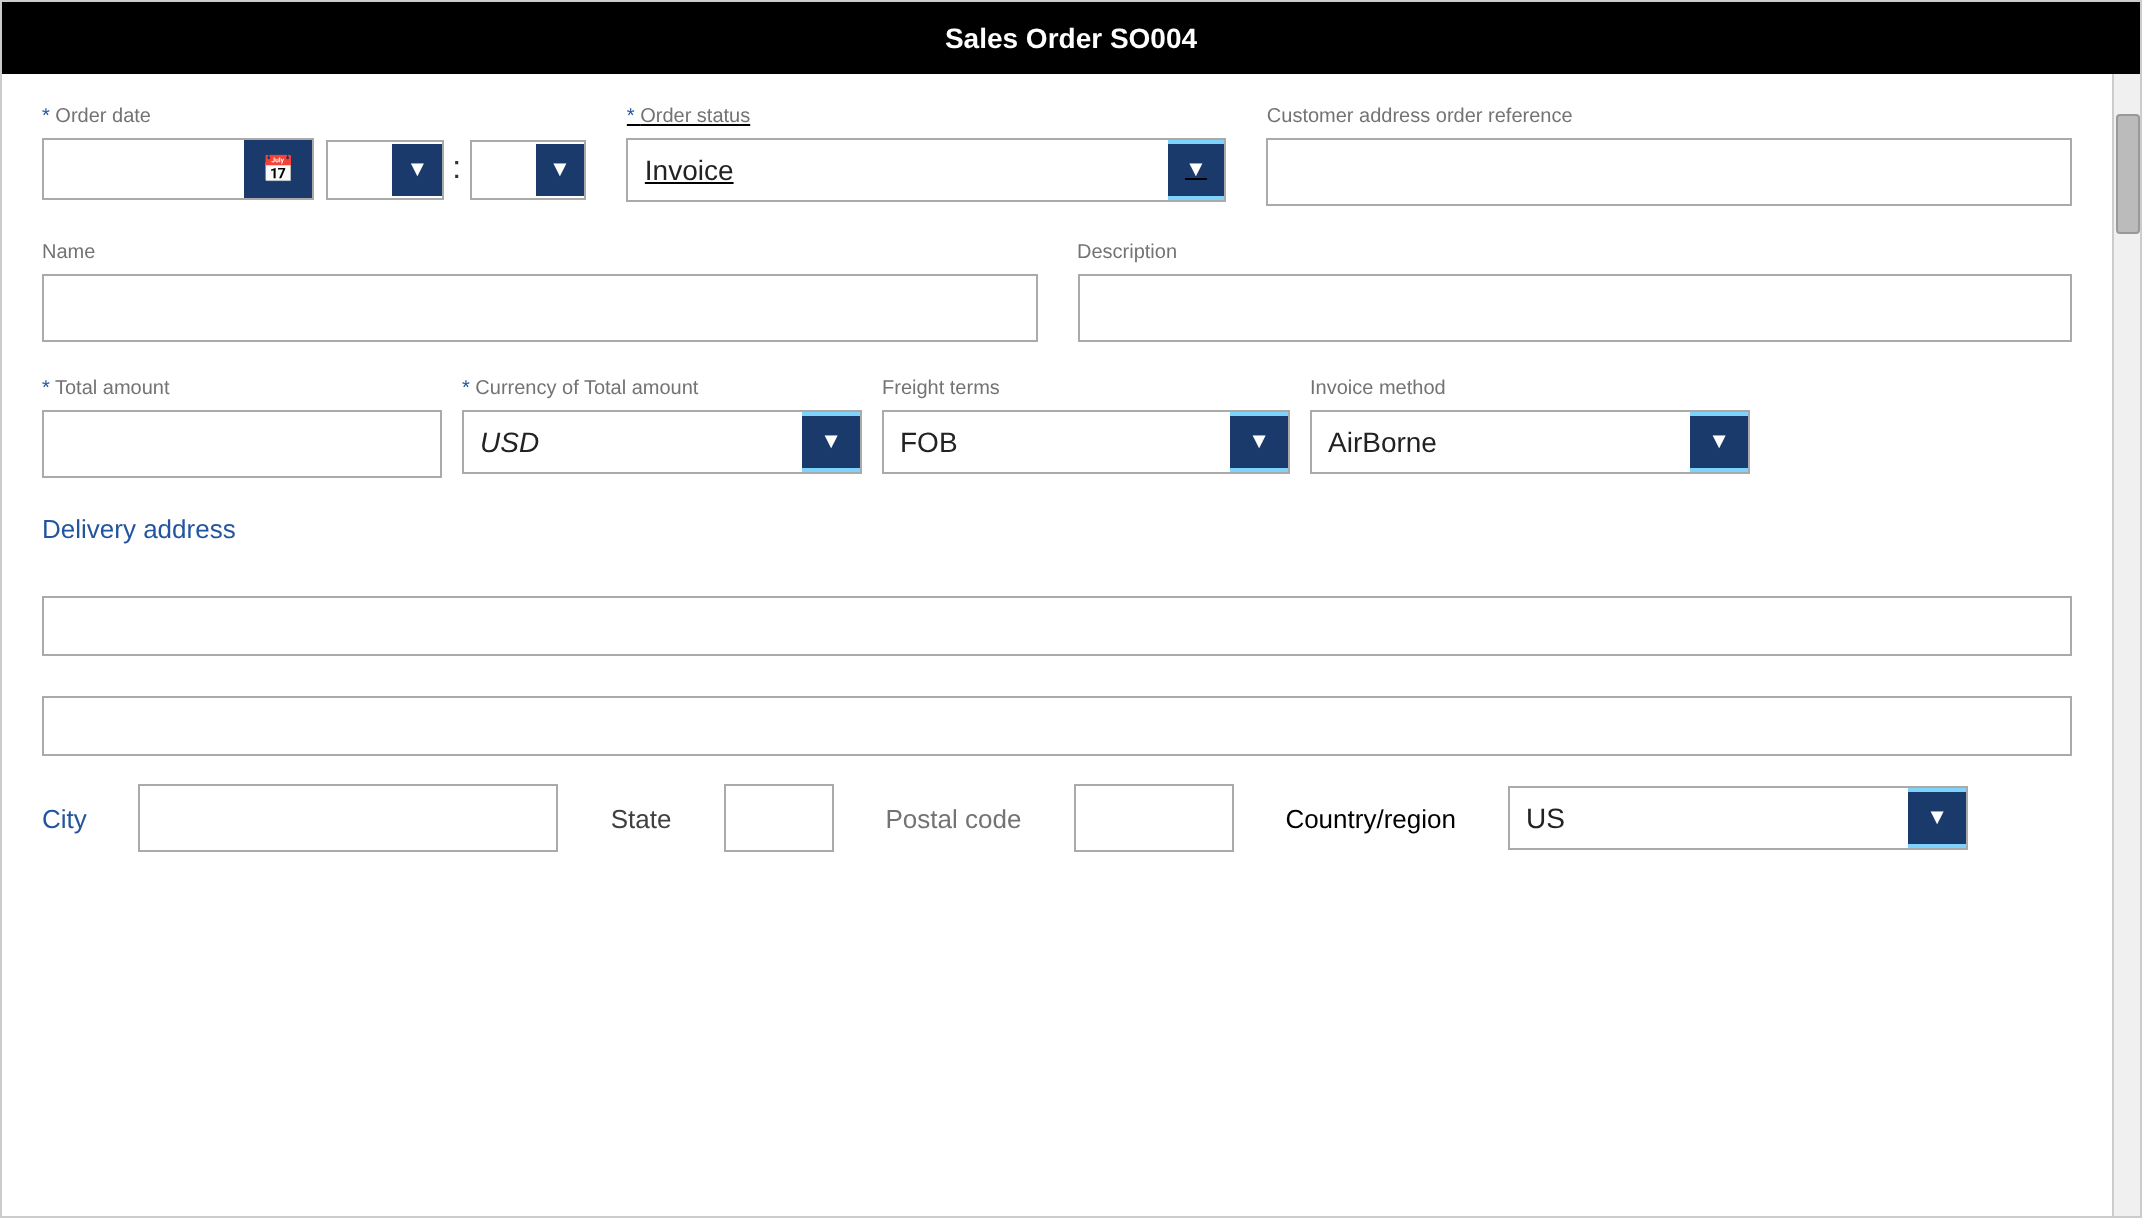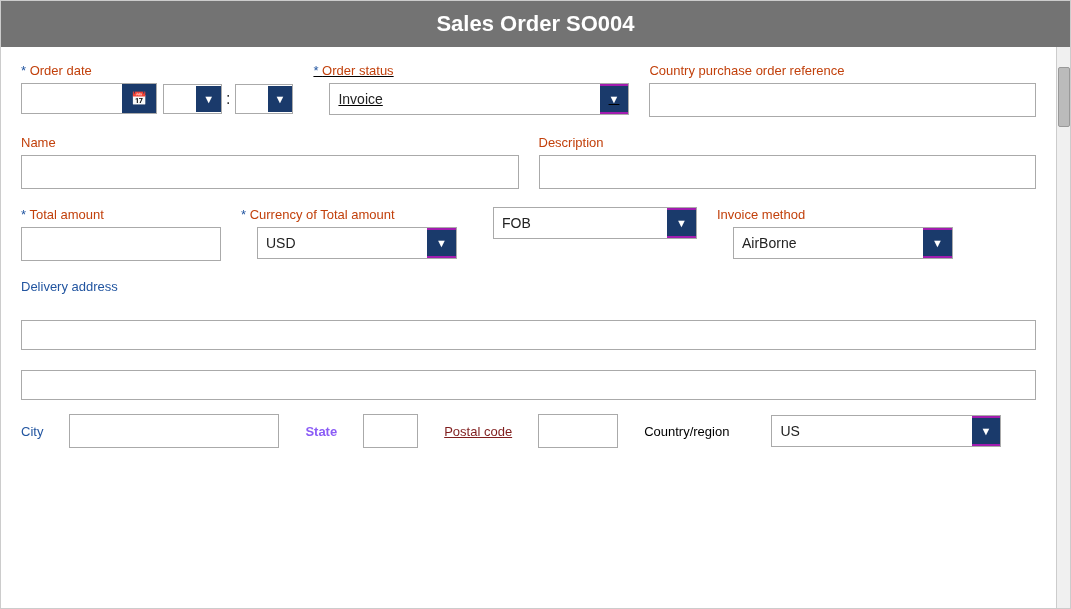--- a/index.html
+++ b/index.html
@@ -1,25 +1,25 @@
 <!DOCTYPE html>
 <html><head>
   <meta charset="utf-8">
   <style>
     * { box-sizing: border-box; margin: 0; padding: 0; }
     body { font-family: Arial, sans-serif; font-size: 14px; background: #f0f0f0; }
 
     .window { width: 1071px; height: 609px; background: #fff; border: 1px solid #ccc; display: flex; flex-direction: column; overflow: hidden; }
 
     .title-bar {
-      background: #737373;
+      background: #000000;
       color: #fff;
       text-align: center;
       padding: 10px;
-      font-size: 22px;
+      font-size: 14px;
       font-weight: bold;
       flex-shrink: 0;
     }
 
     .content {
       flex: 1;
       overflow-y: auto;
       padding: 16px 20px;
       background: #fff;
     }
@@ -31,22 +31,22 @@
       gap: 20px;
     }
 
     .form-group {
       display: flex;
       flex-direction: column;
       gap: 5px;
     }
 
     .field-label {
-      color: #c2410c;
-      font-size: 13px;
+      color: #737373;
+      font-size: 10px;
     }
 
     .field-label.required::before {
       content: '* ';
       color: #2255a0;
     }
 
     .static-label {
       color: #555;
       font-size: 13px;
@@ -84,22 +84,21 @@
       border: none;
       padding: 7px 9px;
       cursor: pointer;
       font-size: 13px;
     }
 
     .select-wrapper {
       display: flex;
       align-items: center;
       border: 1px solid #aaa;
-      background: #a21caf;
-      margin-left: 16px;
+      background: #7dd3fc;
     }
 
     .select-wrapper select {
       border: none;
       padding: 7px 8px;
       font-size: 14px;
       color: #222;
       background: #fff;
       outline: none;
       appearance: none;
@@ -222,54 +221,55 @@
               <option>Invoice</option>
               <option>Draft</option>
               <option>Confirmed</option>
               <option>Cancelled</option>
             </select>
             <div class="select-arrow">▼</div>
           </div>
         </div>
 
         <div class="form-group" style="flex:1;">
-          <span class="field-label">Country purchase order reference</span>
+          <span class="field-label">Customer address order reference</span>
           <input type="text" style="width: 100%; height: 34px;">
         </div>
 
       </div>
 
       <div class="form-row" style="margin-bottom:18px;">
         <div class="form-group" style="flex:1;">
           <span class="field-label">Name</span>
           <input type="text" style="width: 100%; height: 34px;">
         </div>
         <div class="form-group" style="flex:1;">
           <span class="field-label">Description</span>
           <input type="text" style="width: 100%; height: 34px;">
         </div>
       </div>
 
-      <div class="form-row" style="margin-bottom:18px;">
+      <div class="form-row" style="margin-bottom:18px;gap:10px;">
         <div class="form-group">
           <span class="field-label required">Total amount</span>
           <input type="text" style="width: 200px; height: 34px;">
         </div>
         <div class="form-group">
           <span class="field-label required">Currency of Total amount</span>
           <div class="select-wrapper" style="width:200px;">
-            <select style="width:100%;">
+            <select style="width:100%;font-style:italic;">
               <option>USD</option>
               <option>EUR</option>
               <option>GBP</option>
             </select>
             <div class="select-arrow">▼</div>
           </div>
         </div>
         <div class="form-group">
+          <span class="field-label">Freight terms</span>
           <div class="select-wrapper" style="width:204px;">
             <select style="width:100%;">
               <option>FOB</option>
               <option>CIF</option>
               <option>EXW</option>
             </select>
             <div class="select-arrow">▼</div>
           </div>
         </div>
         <div class="form-group">
@@ -288,24 +288,24 @@
       <div class="full-row">
         <span class="delivery-label">Delivery address</span>
         <input type="text" class="address-input" style="">
         <input type="text" class="address-input" style="">
       </div>
 
       <div class="city-row">
         <span class="static-label" style="color:#2255a0;">City</span>
         <input type="text" style="width: 210px; height: 34px; border: 1px solid rgb(170, 170, 170); padding: 6px 8px; font-size: 14px;">
 
-        <span class="static-label" style="color:#8b5cf6;font-weight:bold;">State</span>
+        <span class="static-label" style="color:#404040;">State</span>
         <input type="text" style="width: 55px; height: 34px; border: 1px solid rgb(170, 170, 170); padding: 6px 8px; font-size: 14px;">
 
-        <span class="static-label" style="color:#7f1d1d;text-decoration:underline;">Postal code</span>
+        <span class="static-label" style="color:#737373;">Postal code</span>
         <input type="text" style="width: 80px; height: 34px; border: 1px solid rgb(170, 170, 170); padding: 6px 8px; font-size: 14px;">
 
         <span class="static-label" style="color:#000000;">Country/region</span>
         <div class="select-wrapper" style="width:230px;">
           <select style="width:100%;">
             <option>US</option>
             <option>CA</option>
             <option>GB</option>
           </select>
           <div class="select-arrow">▼</div>

